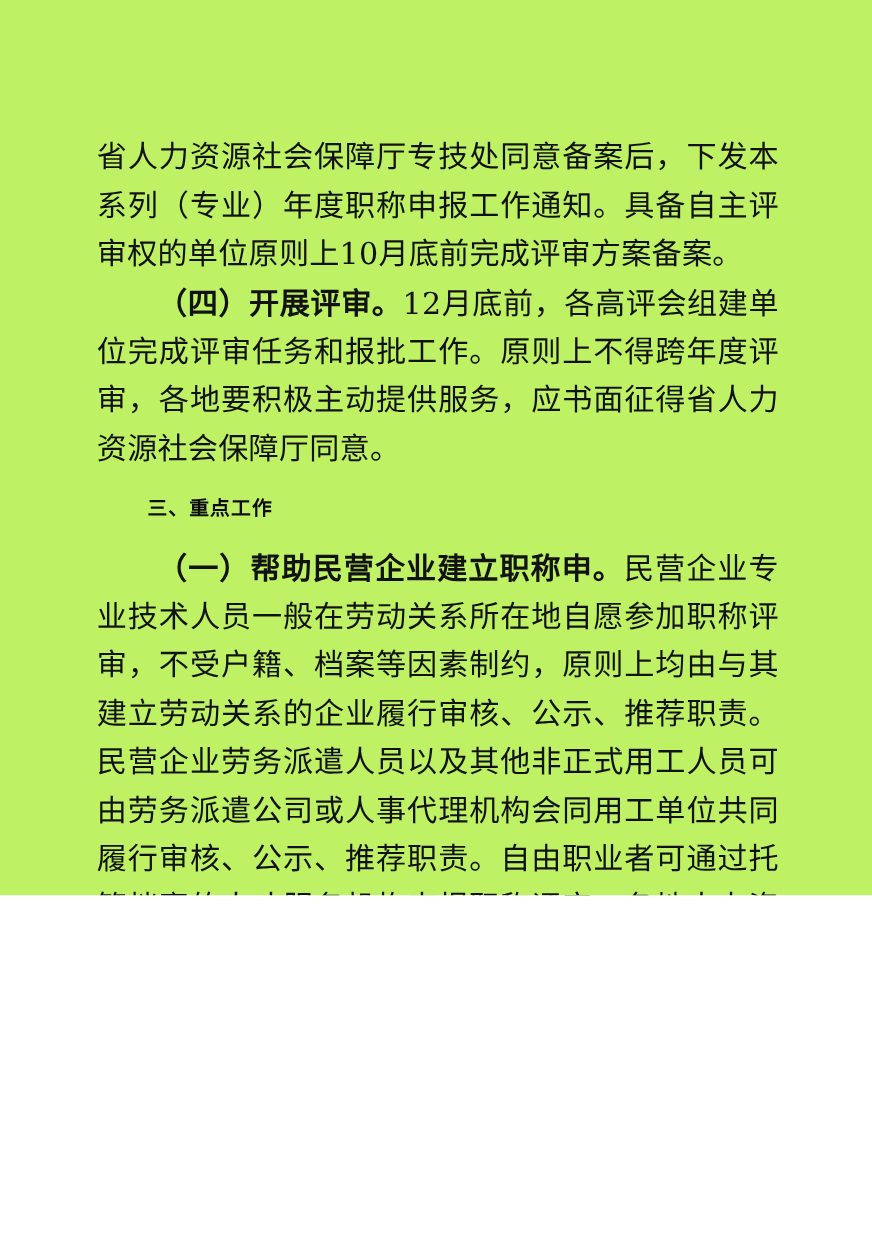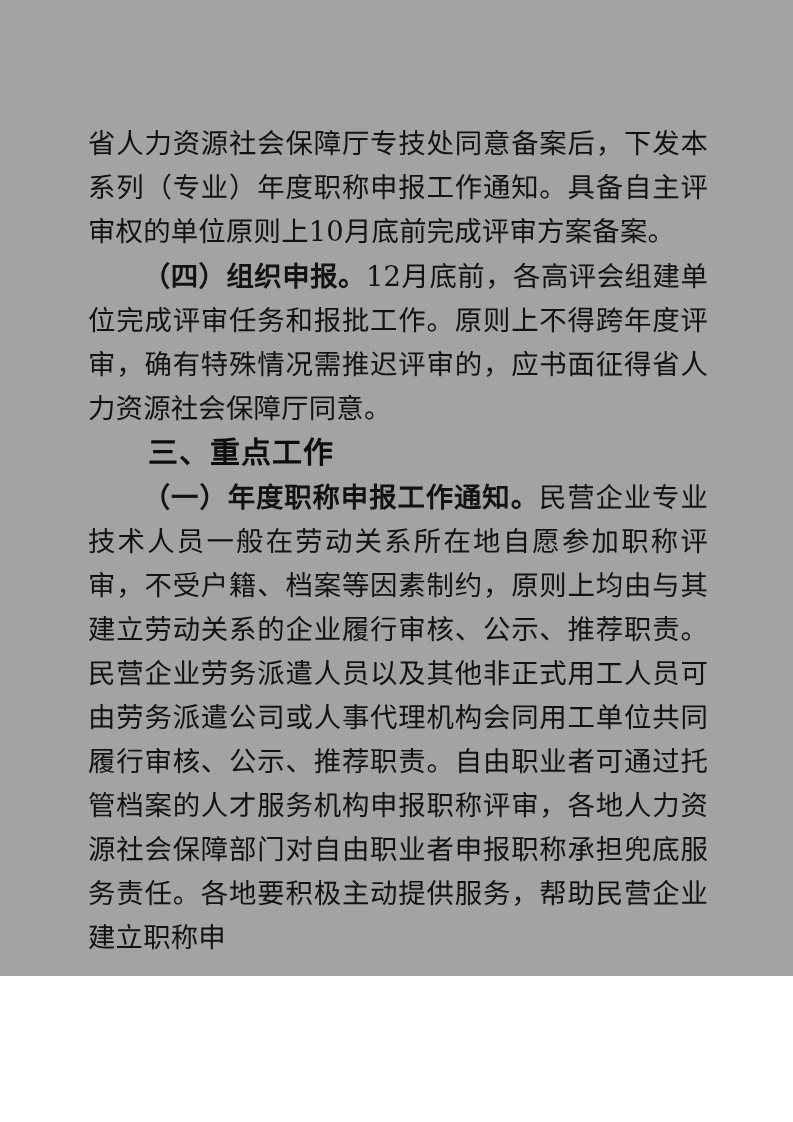--- a/index.html
+++ b/index.html
@@ -8,22 +8,22 @@
     padding: 0;
     background: #ffffff;
   }
   body {
     font-family: "DejaVu Serif", "Liberation Serif", serif;
     color: #111111;
   }
   .page {
     position: relative;
     width: 793px;
-    height: 976px;
-    background: #a3a3a3;
+    height: 814px;
+    background: #bef264;
     overflow: hidden;
     box-sizing: border-box;
   }
   .doc-body {
     position: absolute;
     left: 88px;
     top: 122px;
     width: 620px;
   }
   .para {
@@ -37,28 +37,28 @@
     word-break: break-all;
     color: #121212;
   }
   .para.indent {
     text-indent: 2em;
   }
   .para .lead {
     font-weight: 700;
   }
   .section-heading {
-    font-size: 30px;
+    font-size: 18px;
     line-height: 44px;
     text-indent: 2em;
     font-family: "DejaVu Sans", "Liberation Sans", sans-serif;
     font-weight: 700;
     letter-spacing: 1px;
     color: #0d0d0d;
-    margin: 0;
+    margin: 10px;
   }
   .page-number {
     position: absolute;
     left: 0;
     right: 0;
     top: 998px;
     text-align: center;
     font-size: 24px;
     color: #1a1a1a;
     letter-spacing: 1px;
@@ -72,26 +72,26 @@
 </head>
 <body>
 
 <div class="page">
 
   <div class="doc-body">
 
     <p class="para"><span>省人力资源社会保障厅专技处同意备案后，下发本系列（专业）年度职称申报工作通知。具备自主评审权的单位原则上10月底前完成评审方案备案。</span></p>
 
 
-    <p class="para indent"><span class="lead">（四）组织申报。</span><span>12月底前，各高评会组建单位完成评审任务和报批工作。原则上不得跨年度评审，确有特殊情况需推迟评审的，应书面征得省人力资源社会保障厅同意。</span></p>
+    <p class="para indent"><span class="lead">（四）开展评审。</span><span>12月底前，各高评会组建单位完成评审任务和报批工作。原则上不得跨年度评审，各地要积极主动提供服务，应书面征得省人力资源社会保障厅同意。</span></p>
 
 
     <p class="section-heading">三、重点工作</p>
 
-    <p class="para indent"><span class="lead">（一）年度职称申报工作通知。</span><span>民营企业专业技术人员一般在劳动关系所在地自愿参加职称评审，不受户籍、档案等因素制约，原则上均由与其建立劳动关系的企业履行审核、公示、推荐职责。民营企业劳务派遣人员以及其他非正式用工人员可由劳务派遣公司或人事代理机构会同用工单位共同履行审核、公示、推荐职责。自由职业者可通过托管档案的人才服务机构申报职称评审，各地人力资源社会保障部门对自由职业者申报职称承担兜底服务责任。各地要积极主动提供服务，帮助民营企业建立职称申</span></p>
+    <p class="para indent"><span class="lead">（一）帮助民营企业建立职称申。</span><span>民营企业专业技术人员一般在劳动关系所在地自愿参加职称评审，不受户籍、档案等因素制约，原则上均由与其建立劳动关系的企业履行审核、公示、推荐职责。民营企业劳务派遣人员以及其他非正式用工人员可由劳务派遣公司或人事代理机构会同用工单位共同履行审核、公示、推荐职责。自由职业者可通过托管档案的人才服务机构申报职称评审，各地人力资源社会保障部门对自由职业者申报职称承担兜底服务责任。各地要积极主动提供服务，帮助民营企业建立职称申</span></p>
 
   </div>
 
   <div class="page-number">
     <span class="page-number-inner">－3－</span>
   </div>
 
 </div>
 
 </body></html>

